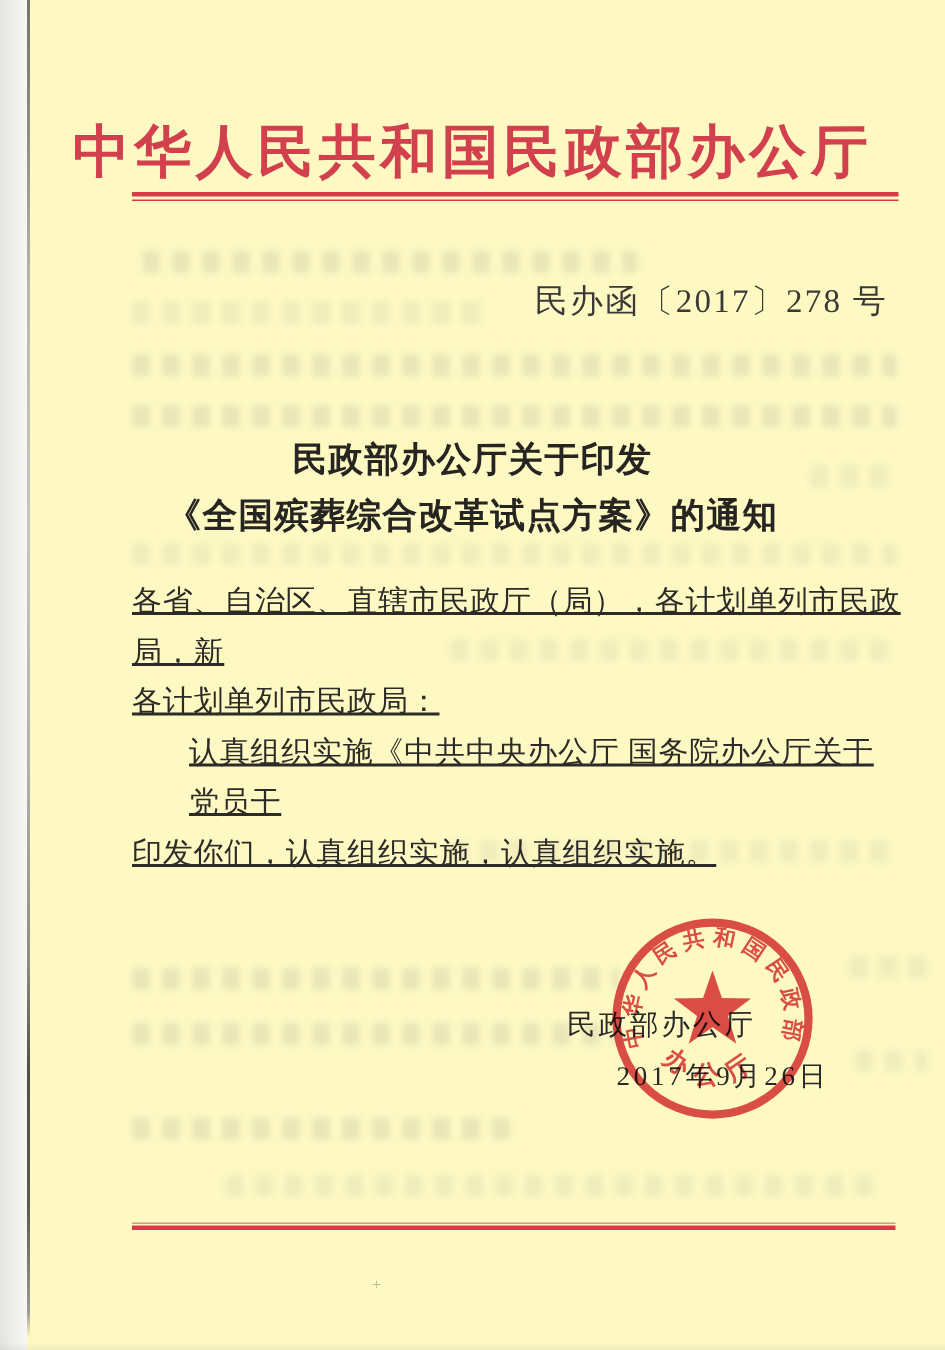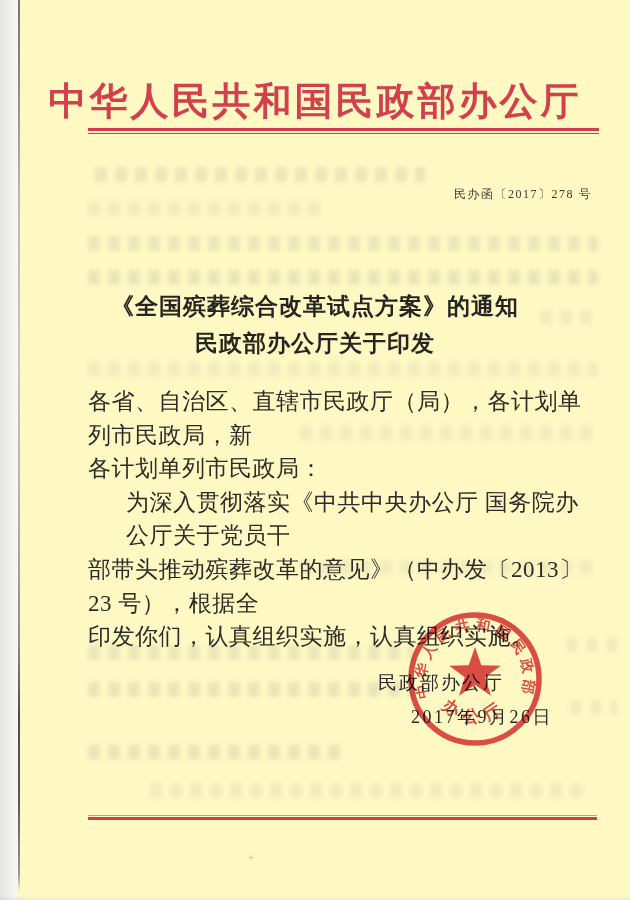--- a/index.html
+++ b/index.html
@@ -27,27 +27,27 @@
   .bleed.light{opacity:0.18;}
   
   .letterhead{position:absolute;left:30px;top:76px;width:570px;
     text-align:center;font-size:38px;font-weight:bold;letter-spacing:3px;}
   .rule{position:absolute;left:88px;width:511px;}
   .rule .r-thick{height:3px;}
   .rule .r-gap{height:2px;}
   .rule .r-thin{height:1px;}
   
   .doc-number{position:absolute;left:88px;top:186px;width:504px;
-    text-align:right;font-size:12px;letter-spacing:1.5px;color:#3a3936;padding-right:4px;}
+    text-align:right;font-size:22px;letter-spacing:1.5px;color:#3a3936;padding-right:4px;}
   
   .title{position:absolute;left:30px;top:288px;width:570px;text-align:center;
     font-size:23px;font-weight:bold;line-height:37px;letter-spacing:1px;color:#262522;}
   
   .body-text{position:absolute;left:88px;top:385px;width:514px;
-    font-size:23px;line-height:33.6px;letter-spacing:0.5px;color:#2c2b28;}
+    font-size:20px;line-height:33.6px;letter-spacing:0.5px;color:#2c2b28;text-decoration:underline;}
   .body-text .body-line:nth-child(3){padding-left:38px;}
   
   .sig-name{position:absolute;left:378px;top:670px;width:210px;text-align:left;
     font-size:19px;letter-spacing:2px;color:#2a2927;z-index:1;}
   .sig-date{position:absolute;left:372px;top:705px;width:220px;text-align:center;
     font-size:18px;letter-spacing:2.5px;color:#2a2927;z-index:1;}
   
   .seal{position:absolute;left:399px;top:603px;width:152px;height:152px;
     z-index:2;mix-blend-mode:multiply;opacity:0.92;}
   
@@ -84,29 +84,28 @@
 
   <div class="rule" style="top:128px;">
     <div class="r-thick" style="background:#d63b4a;"></div>
     <div class="r-gap"></div>
     <div class="r-thin" style="background:#d63b4a;"></div>
   </div>
 
   <div class="doc-number">民办函〔2017〕278 号</div>
 
   <div class="title">
+    <div>民政部办公厅关于印发</div>
     <div>《全国殡葬综合改革试点方案》的通知</div>
-    <div>民政部办公厅关于印发</div>
   </div>
 
   <div class="body-text">
     <div class="body-line">各省、自治区、直辖市民政厅（局），各计划单列市民政局，新</div>
     <div class="body-line">各计划单列市民政局：</div>
-    <div class="body-line">为深入贯彻落实《中共中央办公厅 国务院办公厅关于党员干</div>
-    <div class="body-line">部带头推动殡葬改革的意见》（中办发〔2013〕23 号），根据全</div>
+    <div class="body-line">认真组织实施《中共中央办公厅 国务院办公厅关于党员干</div>
     <div class="body-line">印发你们，认真组织实施，认真组织实施。</div>
   </div>
 
   <div class="sig-name">民政部办公厅</div>
   <div class="sig-date">2017年9月26日</div>
 
   <svg class="seal" viewBox="-76 -76 152 152">
     <g fill="none" stroke="none">
       <circle cx="0" cy="0" r="64" stroke="#d32f3c" stroke-width="5.5" fill="none" opacity="0.92"></circle>
       <path id="sealArcTop" d="M -44.4 20.7 A 49 49 0 1 1 44.4 20.7" fill="none"></path>

